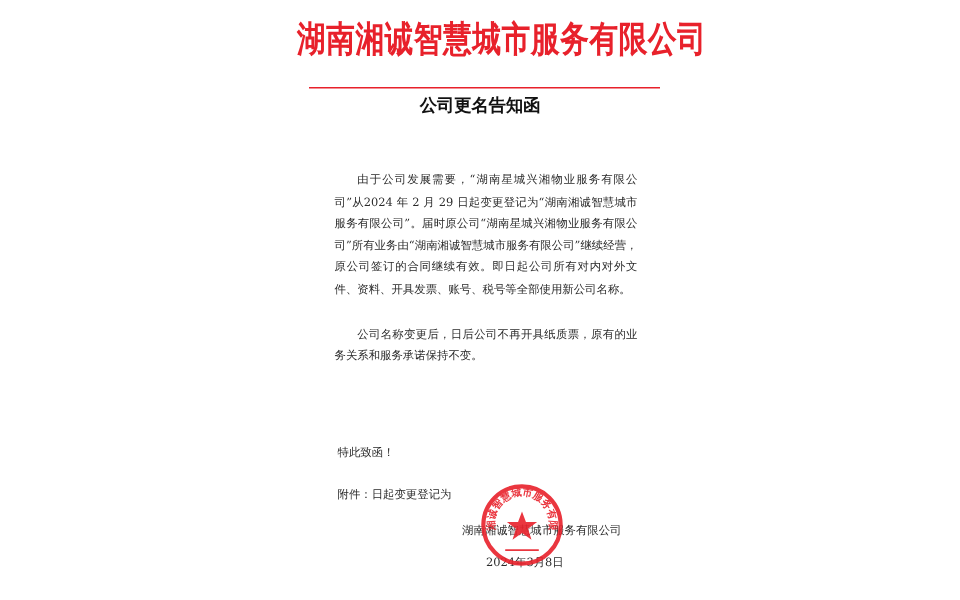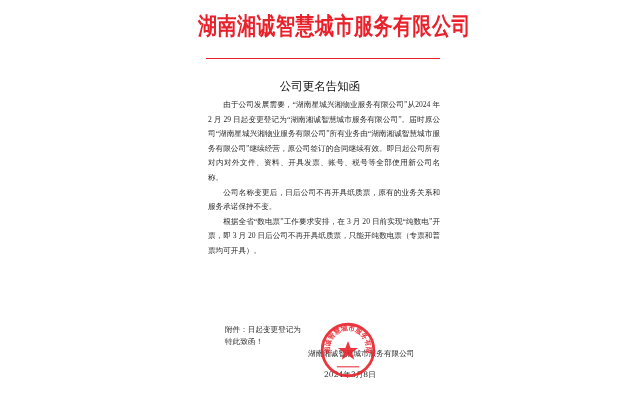--- a/index.html
+++ b/index.html
@@ -40,49 +40,47 @@
       position: absolute;
       left: 206px;
       top: 58px;
       width: 234px;
       height: 1px;
       background: #e8212b;
     }
     .doc-title {
       position: absolute;
       left: 200px;
-      top: 79px;
+      top: 63px;
       width: 240px;
       text-align: center;
-      font-weight: normal;
+      font-weight: bold;
       font-size: 11.5px;
       color: #111111;
     }
     .body-text {
       position: absolute;
       left: 208px;
       top: 98px;
       width: 232px;
       font-size: 7.6px;
       line-height: 14.6px;
       color: #2a2a2a;
       text-align: justify;
     }
     .body-text p {
-      margin: 0;
+      margin: 15px;
       text-indent: 2em;
-      font-family: Liberation Serif, serif;
     }
     .closing {
       position: absolute;
       left: 225px;
       top: 297px;
       font-size: 7.6px;
       color: #2a2a2a;
-      margin-top: 40px;
     }
     .attachment {
       position: absolute;
       left: 225px;
       top: 325px;
       font-size: 7.6px;
       color: #2a2a2a;
     }
     .signature {
       position: absolute;
@@ -115,21 +113,20 @@
 <div class="page">
 
   <div class="letterhead">湖南湘诚智慧城市服务有限公司</div>
   <div class="rule"></div>
 
   <div class="doc-title">公司更名告知函</div>
 
   <div class="body-text">
     <p>由于公司发展需要，“湖南星城兴湘物业服务有限公司”从2024 年 2 月 29 日起变更登记为“湖南湘诚智慧城市服务有限公司”。届时原公司“湖南星城兴湘物业服务有限公司”所有业务由“湖南湘诚智慧城市服务有限公司”继续经营，原公司签订的合同继续有效。即日起公司所有对内对外文件、资料、开具发票、账号、税号等全部使用新公司名称。</p>
     <p>公司名称变更后，日后公司不再开具纸质票，原有的业务关系和服务承诺保持不变。</p>
-    <p>根据全省“数电票”工作要求安排，在 3 月 20 日前实现“纯数电”开票，即 3 月 20 日后公司不再开具纸质票，只能开纯数电票（专票和普票均可开具）。</p>
   </div>
 
   <div class="closing">特此致函！</div>
 
   <div class="attachment">附件：日起变更登记为</div>
 
   <div class="signature">湖南湘诚智慧城市服务有限公司</div>
   <div class="sig-date">2024年3月8日</div>
 
   <svg class="stamp" viewBox="0 0 100 100">

